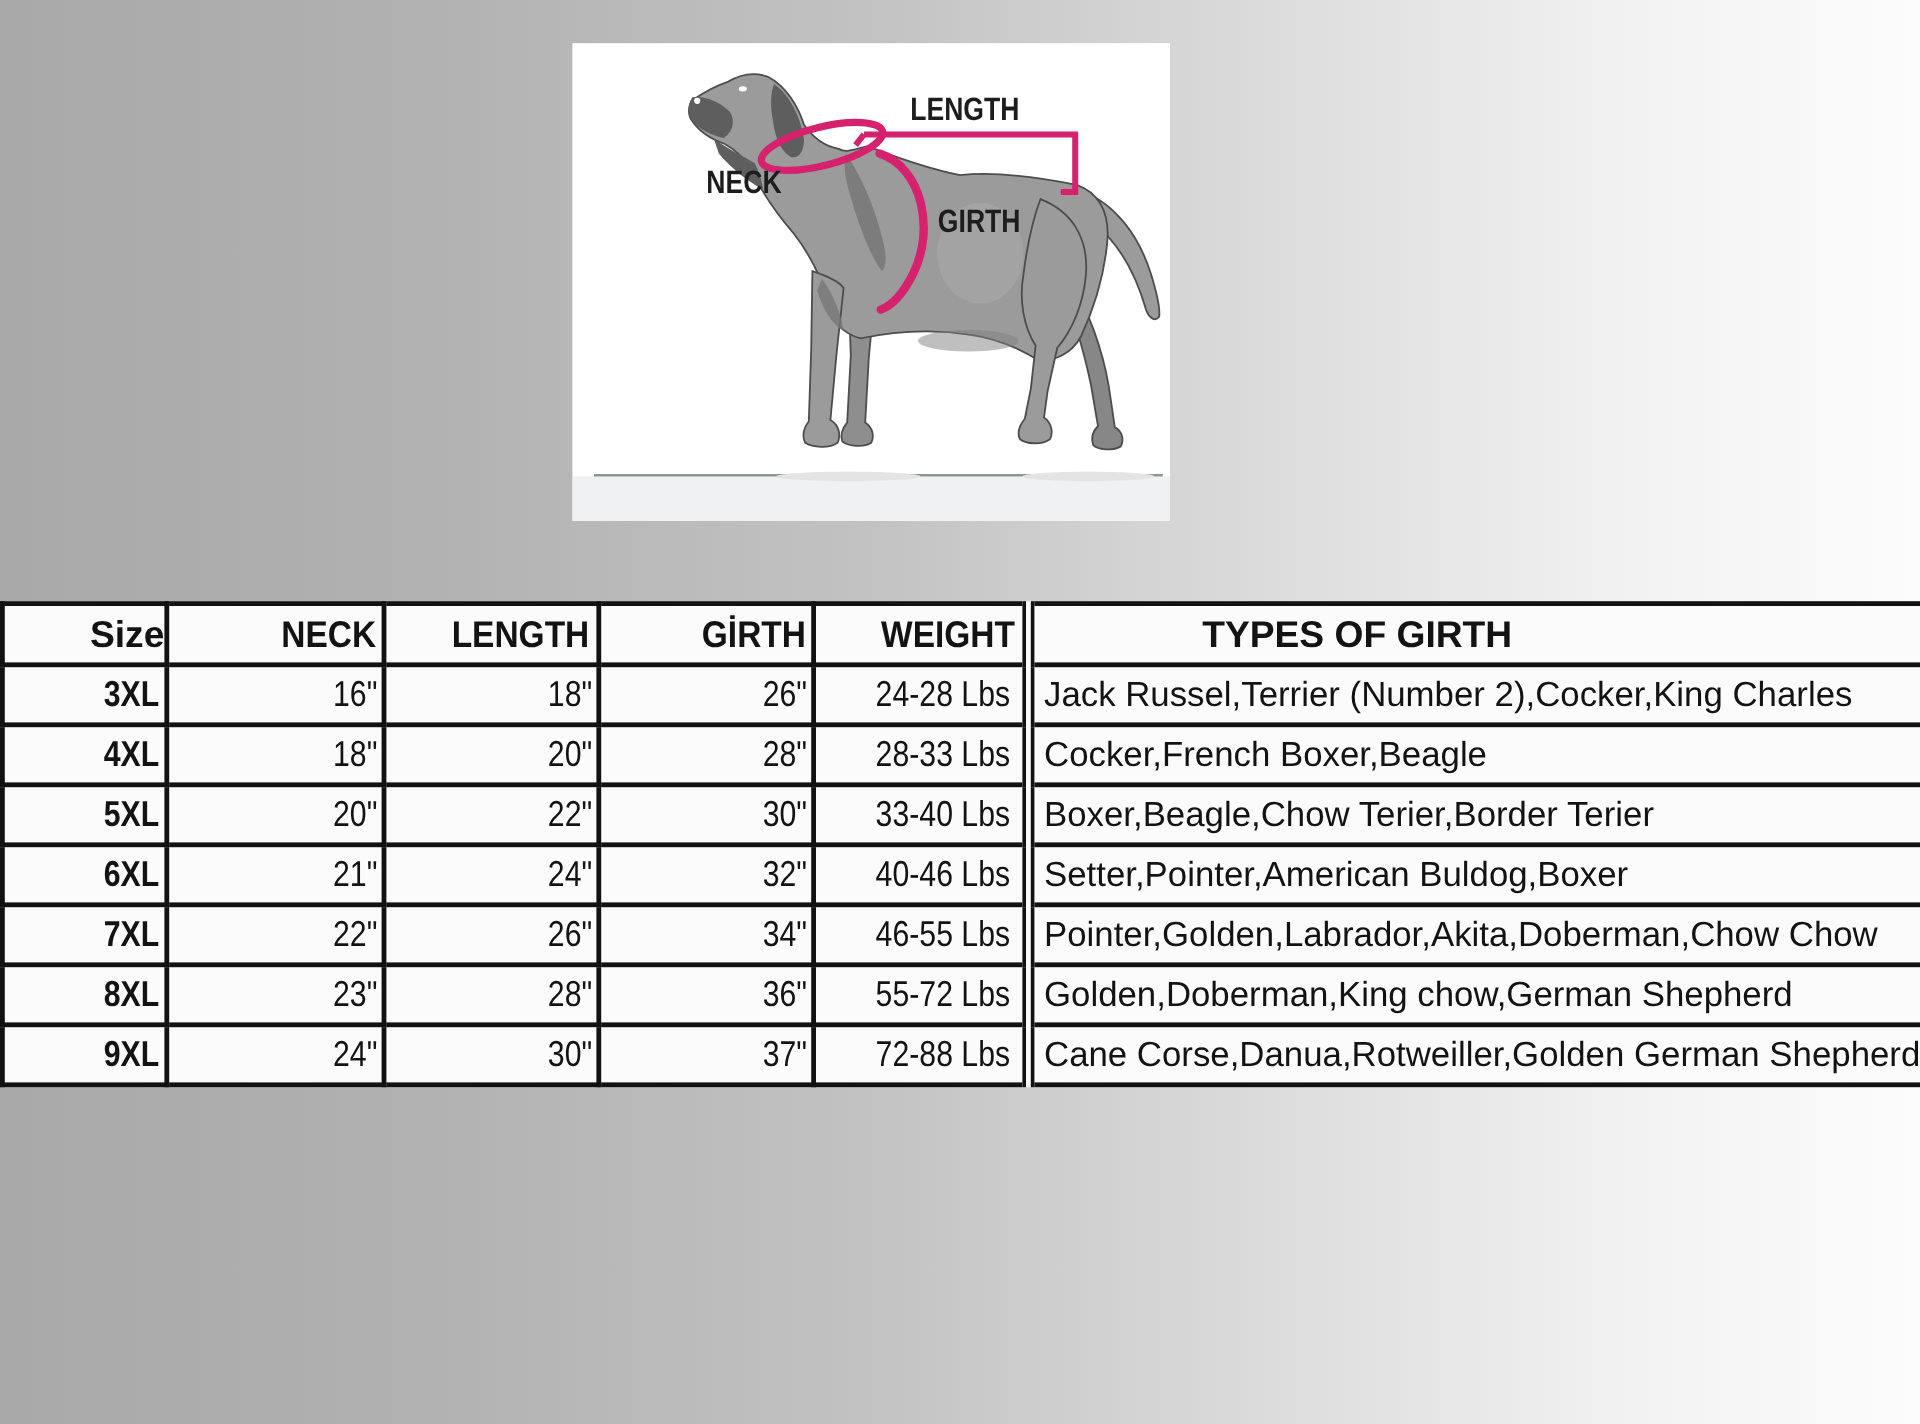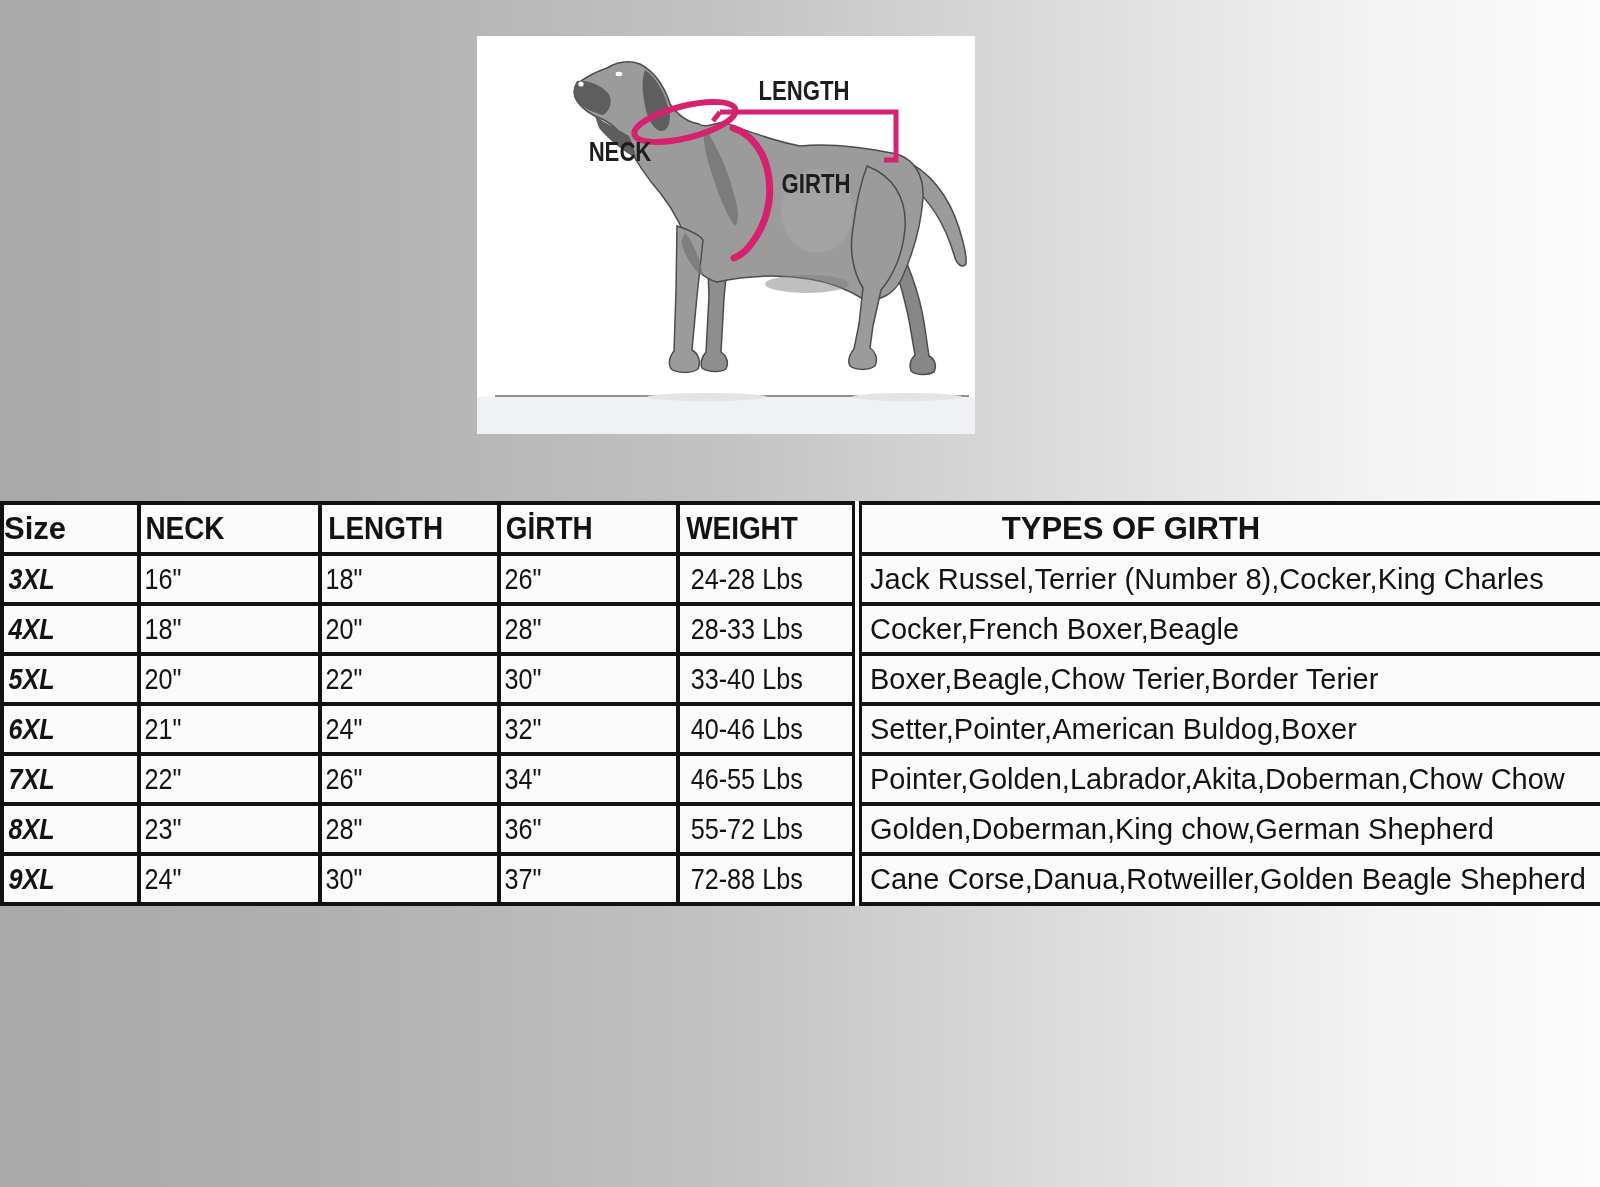--- a/index.html
+++ b/index.html
@@ -23,26 +23,26 @@
   .lbl-length{left:327px;top:42px;}
   .lbl-girth{left:339px;top:135px;}
   
   .size-table{
     position:absolute;left:0;top:501px;width:1600px;
     border-collapse:collapse;table-layout:fixed;
     background:#fbfbfb;color:#131313;
   }
   .size-table th,.size-table td{
     border:4px solid #121212;
-    text-align:left;vertical-align:middle;
+    text-align:right;vertical-align:middle;
     padding:0;overflow:hidden;white-space:nowrap;
   }
   .size-table th{height:47px;font-size:31px;font-weight:700;}
   .size-table td{height:46px;font-size:30px;}
-  td.size-cell{font-weight:700;font-style:italic;}
+  td.size-cell{font-weight:700;}
   td.types-cell,th.types-head{
     text-align:left;border-left:10px double #121212;
   }
   td.types-cell{padding-left:8px;font-size:29px;}
   th.types-head{text-align:center;padding-right:200px;}
   .cond{display:inline-block;transform:scaleX(.84);}
   .cond-h{display:inline-block;transform:scaleX(.9);}
 </style>
 </head>
 <body>
@@ -131,21 +131,21 @@
       <th class="types-head"><span>TYPES OF GIRTH</span></th>
     </tr>
   </thead>
   <tbody>
     <tr>
       <td class="size-cell"><span class="cond">3XL</span></td>
       <td><span class="cond">16"</span></td>
       <td><span class="cond">18"</span></td>
       <td><span class="cond">26"</span></td>
       <td><span class="cond">24-28 Lbs</span></td>
-      <td class="types-cell"><span>Jack Russel,Terrier (Number 8),Cocker,King Charles</span></td>
+      <td class="types-cell"><span>Jack Russel,Terrier (Number 2),Cocker,King Charles</span></td>
     </tr>
     <tr>
       <td class="size-cell"><span class="cond">4XL</span></td>
       <td><span class="cond">18"</span></td>
       <td><span class="cond">20"</span></td>
       <td><span class="cond">28"</span></td>
       <td><span class="cond">28-33 Lbs</span></td>
       <td class="types-cell"><span>Cocker,French Boxer,Beagle</span></td>
     </tr>
     <tr>
@@ -179,16 +179,16 @@
       <td><span class="cond">36"</span></td>
       <td><span class="cond">55-72 Lbs</span></td>
       <td class="types-cell"><span>Golden,Doberman,King chow,German Shepherd</span></td>
     </tr>
     <tr>
       <td class="size-cell"><span class="cond">9XL</span></td>
       <td><span class="cond">24"</span></td>
       <td><span class="cond">30"</span></td>
       <td><span class="cond">37"</span></td>
       <td><span class="cond">72-88 Lbs</span></td>
-      <td class="types-cell"><span>Cane Corse,Danua,Rotweiller,Golden Beagle Shepherd</span></td>
+      <td class="types-cell"><span>Cane Corse,Danua,Rotweiller,Golden German Shepherd</span></td>
     </tr>
   </tbody>
 </table>
 
 </body></html>

